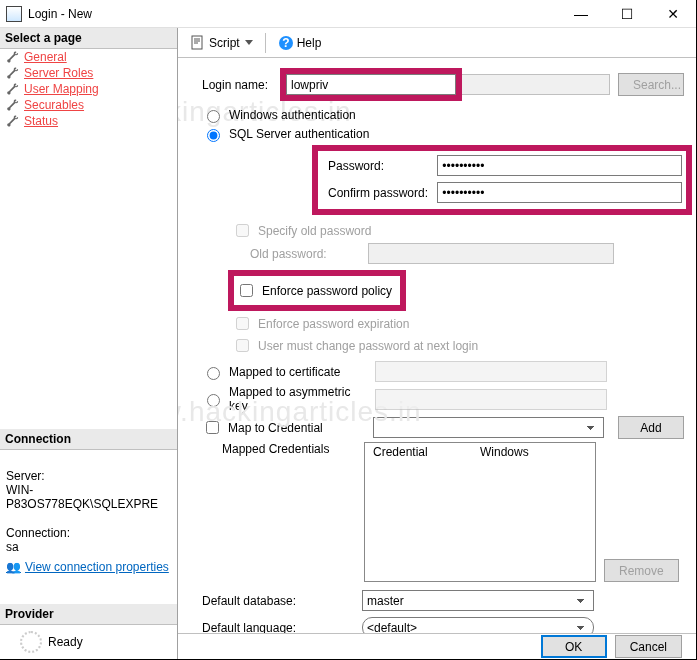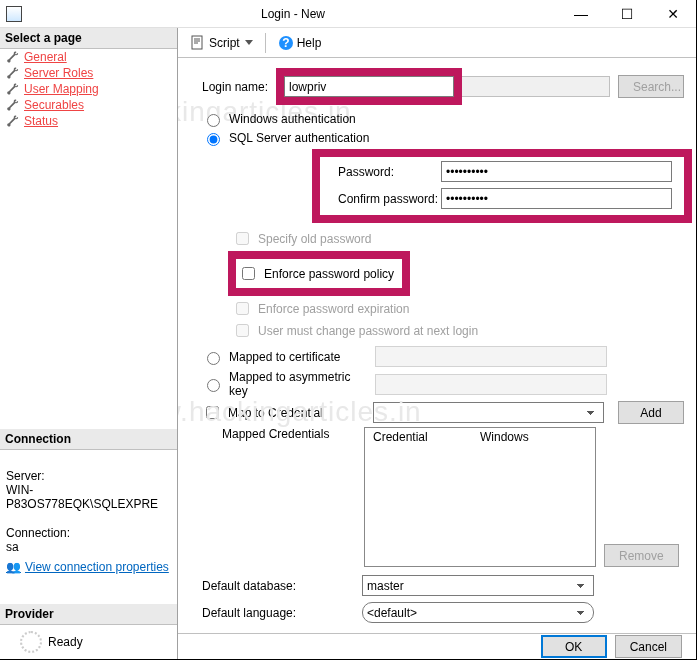--- a/index.html
+++ b/index.html
@@ -1,17 +1,17 @@
 <!DOCTYPE html>
 <html><head>
 <meta charset="utf-8">
 <style>
   * { box-sizing: border-box; font-family: "Segoe UI", Tahoma, sans-serif; font-size: 12px; }
   body { margin: 0; background: #fff; width: 697px; height: 660px; overflow: hidden; border-right: 1px solid #000; border-bottom: 1px solid #000; display:flex; flex-direction:column;}
-  .titlebar { height: 28px; background: #fff; display:flex; align-items:center; border-bottom:1px solid #e0e0e0;text-align:center;}
+  .titlebar { height: 28px; background: #fff; display:flex; align-items:center; border-bottom:1px solid #e0e0e0;}
   .titlebar .doc-icon { width:16px; height:16px; margin:0 6px; display:inline-block; border:1px solid #444; background:linear-gradient(#fff,#cfe8ff);}
   .titlebar .title { flex:1; font-size:12px;}
   .winbtn { width:46px; height:28px; display:flex; align-items:center; justify-content:center; font-size:14px; color:#000;}
   .content { flex:1; display:flex; min-height:0;}
   .sidebar { width:178px; background:#fff; border-right:1px solid #a0a0a0; display:flex; flex-direction:column;}
   .panel-hdr { background:#eaeaea; font-weight:bold; padding:3px 5px; border-bottom:1px solid #c0c0c0;}
   .nav { flex:1;}
   .nav-item { display:flex; align-items:center; padding:1px 6px; color:#ef4444; text-decoration:underline; gap:4px; cursor:pointer;}
   .wrench { width:14px; height:14px; display:inline-block;}
   .wrench svg { width:14px; height:14px; fill:#666;}
@@ -26,21 +26,21 @@
   .tb-btn { display:flex; align-items:center; gap:3px; padding:2px 4px; cursor:pointer;}
   .tb-icon { width:16px; height:16px;}
   .tb-sep { width:1px; height:20px; background:#c0c0c0; margin:0 4px;}
   .form { flex:1; overflow:auto; padding:10px 12px 6px 24px; position:relative;}
   .row { display:flex; align-items:center; margin-bottom:6px;}
   .lbl-col { width:130px;}
   .lbl-indent { width:118px; margin-left:30px;}
   input[type=text], input[type=password], select { border:1px solid #7a7a7a; height:21px; padding:1px 4px; background:#fff; font-size:12px;}
   input[disabled], select[disabled] { background:#f0f0f0; color:#808080; border-color:#c0c0c0;}
   .radio-row, .check-row { display:flex; align-items:center; gap:6px; margin:3px 0;}
-  .redbox { border:8px solid #be185d; position:relative;}
+  .redbox { border:6px solid #be185d; position:relative;}
   .btn { border:1px solid #a0a0a0; background:#e1e1e1; padding:2px 14px; height:23px; cursor:pointer; min-width:66px;}
   .btn[disabled]{ color:#a0a0a0; cursor:default;}
   .btn.primary { border:2px solid #0078d7;}
   .grid { border:1px solid #888; background:#fff; height:140px; display:flex; flex-direction:column;}
   .grid-head { display:flex; padding:2px 8px;}
   .grid-head div { flex:1;}
   .buttonbar { height:26px; border-top:1px solid #c0c0c0; display:flex; justify-content:flex-end; align-items:center; padding-right:14px; gap:8px;}
   .dropdown-style { appearance:none; background-image: linear-gradient(45deg, transparent 50%, #555 50%), linear-gradient(135deg, #555 50%, transparent 50%); background-position: calc(100% - 12px) 8px, calc(100% - 8px) 8px; background-size: 4px 4px, 4px 4px; background-repeat:no-repeat; padding-right:20px;}
   .watermark { position:absolute; color:#e8e8e8; font-size:28px; font-weight:300; letter-spacing:1px; z-index:0; pointer-events:none; font-family: Arial, sans-serif;}
   .disabled-text { color:#a0a0a0;}
@@ -149,34 +149,38 @@
       <div class="radio-row" style="z-index:1; position:relative;">
         <input type="radio" name="auth" style="">
         <span>Windows authentication</span>
       </div>
       <div class="radio-row" style="z-index:1; position:relative;">
         <input type="radio" name="auth" checked="" style="">
         <span>SQL Server authentication</span>
       </div>
 
       
-      <div class="redbox" style="padding:4px 12px; margin:2px 0 6px 110px; width:380px; z-index:1; position:relative;">
+      <div class="redbox" style="padding:4px 4px; margin:2px 0 6px 110px; width:380px; z-index:1; position:relative;">
         <div class="row" style="margin-bottom:6px;">
           <div style="width:116px; padding-left:6px;">Password:</div>
           <input type="text" style="width: 246px;" value="••••••••••">
         </div>
         <div class="row" style="margin-bottom:2px;">
           <div style="width:116px; padding-left:6px;">Confirm password:</div>
           <input type="text" style="width: 246px;" value="••••••••••">
         </div>
       </div>
 
       <div class="check-row disabled-text" style="margin-left:30px;">
         <input type="checkbox" disabled="" style="">
         <span>Specify old password</span>
+      </div>
+      <div class="row disabled-text">
+        <div class="lbl-indent" style="margin-left:48px;">Old password:</div>
+        <input type="password" disabled="" style="width: 246px;">
       </div>
 
       <div class="redbox" style="display:inline-block; padding:2px 8px 2px 2px; margin-left:26px; z-index:1; position:relative;">
         <div class="check-row">
           <input type="checkbox" style="">
           <span>Enforce password policy</span>
         </div>
       </div>
       <div class="check-row disabled-text" style="margin-left:30px;">
         <input type="checkbox" disabled="" style="">

